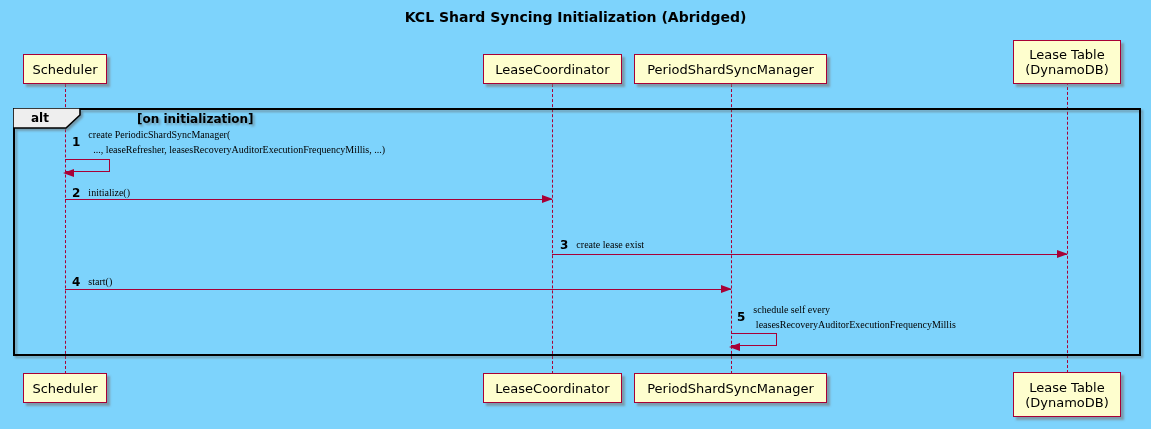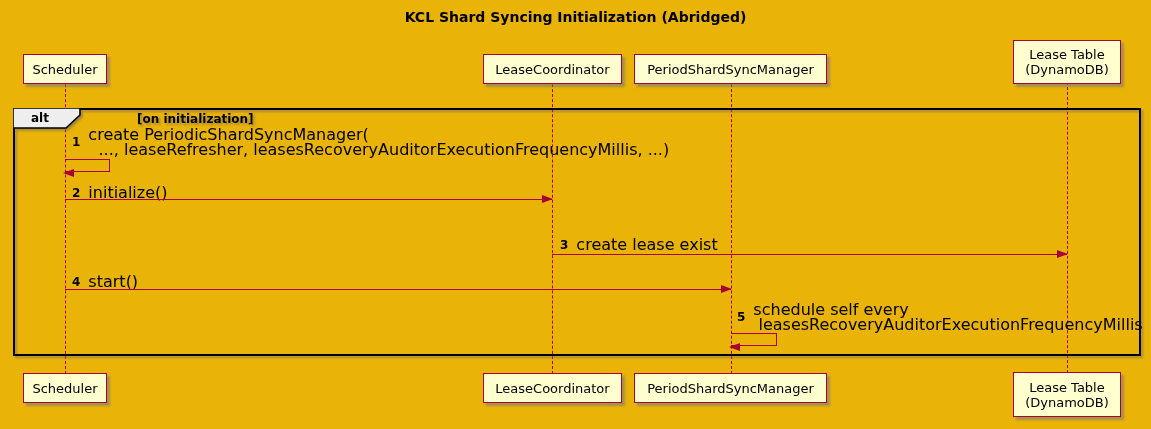--- a/index.html
+++ b/index.html
@@ -3,36 +3,36 @@
 <meta charset="utf-8">
 <style>
   :root{
     --line:#A80036;
     --fill:#FEFECE;
     --frame:#000000;
     --pent:#EEEEEE;
   }
   *{box-sizing:border-box;margin:0;padding:0;}
   body{background:#ffffff;font-family:"DejaVu Sans","Liberation Sans",sans-serif;}
-  .diagram{position:relative;width:1151px;height:429px;background:#eab308;overflow:hidden;}
+  .diagram{position:relative;width:1151px;height:429px;background:#7dd3fc;overflow:hidden;}
   .title{position:absolute;left:0;top:9px;width:100%;text-align:center;
          font-size:14px;font-weight:bold;color:#000;}
   .pbox{position:absolute;background:var(--fill);border:1.7px solid var(--line);
         display:flex;align-items:center;justify-content:center;
         box-shadow:3px 3px 2px rgba(120,120,120,0.6);}
   .pbox .plabel{font-size:13px;color:#000;white-space:pre;text-align:center;line-height:15px;}
   .lifeline{position:absolute;width:0;border-left:1px dashed var(--line);}
   .frame{position:absolute;border:2px solid var(--frame);
          filter:drop-shadow(2px 2px 1px rgba(100,100,100,0.55));}
   .pent{position:absolute;left:-2px;top:-2px;}
   .pent-label{position:absolute;top:1px;font-weight:bold;font-size:12px;color:#000;}
   .cond{position:absolute;top:2px;font-weight:bold;font-size:12px;color:#000;white-space:pre;margin-left:48px;}
   .msg{position:absolute;display:flex;align-items:center;gap:8px;}
   .msg .num{font-weight:bold;font-size:12px;color:#000;}
-  .msg .mtext{font-size:16px;line-height:15px;color:#000;white-space:pre;}
+  .msg .mtext{font-size:10px;line-height:15px;color:#000;white-space:pre;font-family:Liberation Serif, serif;}
   .arrow{position:absolute;height:0;border-top:1px solid var(--line);}
   .head-right{position:absolute;right:-1px;top:-5px;width:0;height:0;
         border-left:11px solid var(--line);border-top:4.5px solid transparent;border-bottom:4.5px solid transparent;}
   .selfloop{position:absolute;border:1px solid var(--line);border-left:none;background:transparent;}
   .head-left{position:absolute;left:-2px;bottom:-5.5px;width:0;height:0;
         border-right:11px solid var(--line);border-top:4.5px solid transparent;border-bottom:4.5px solid transparent;}
 </style>
 </head>
 <body>
 

